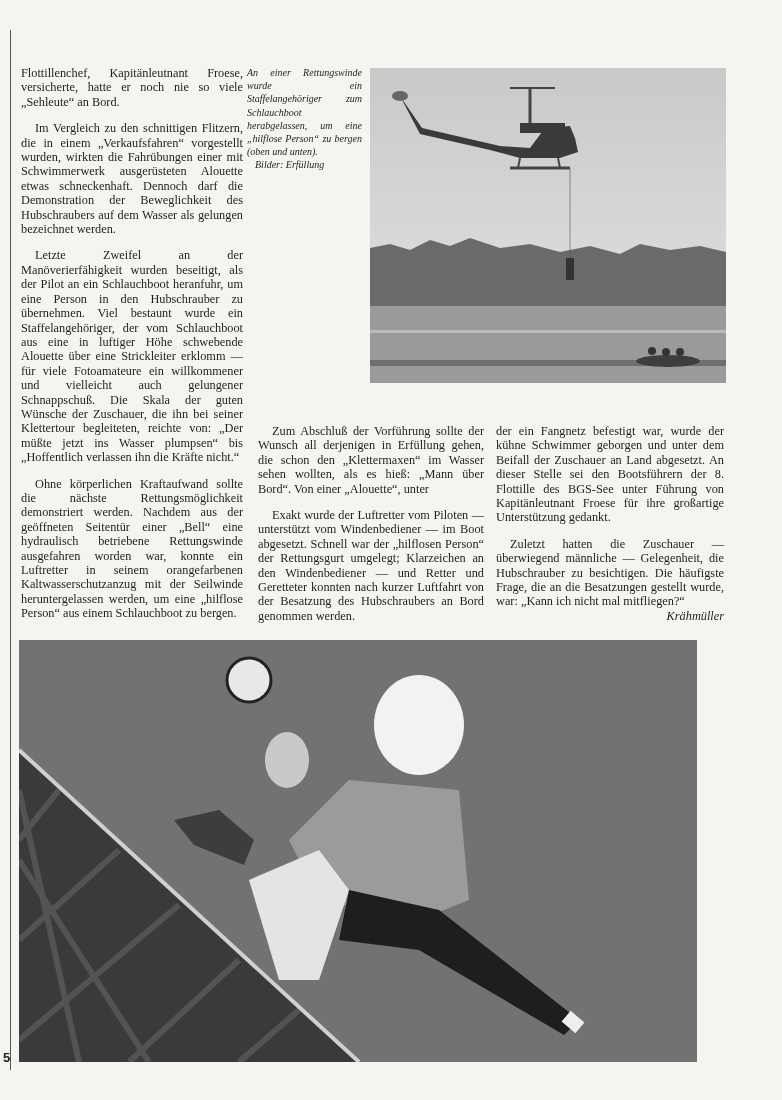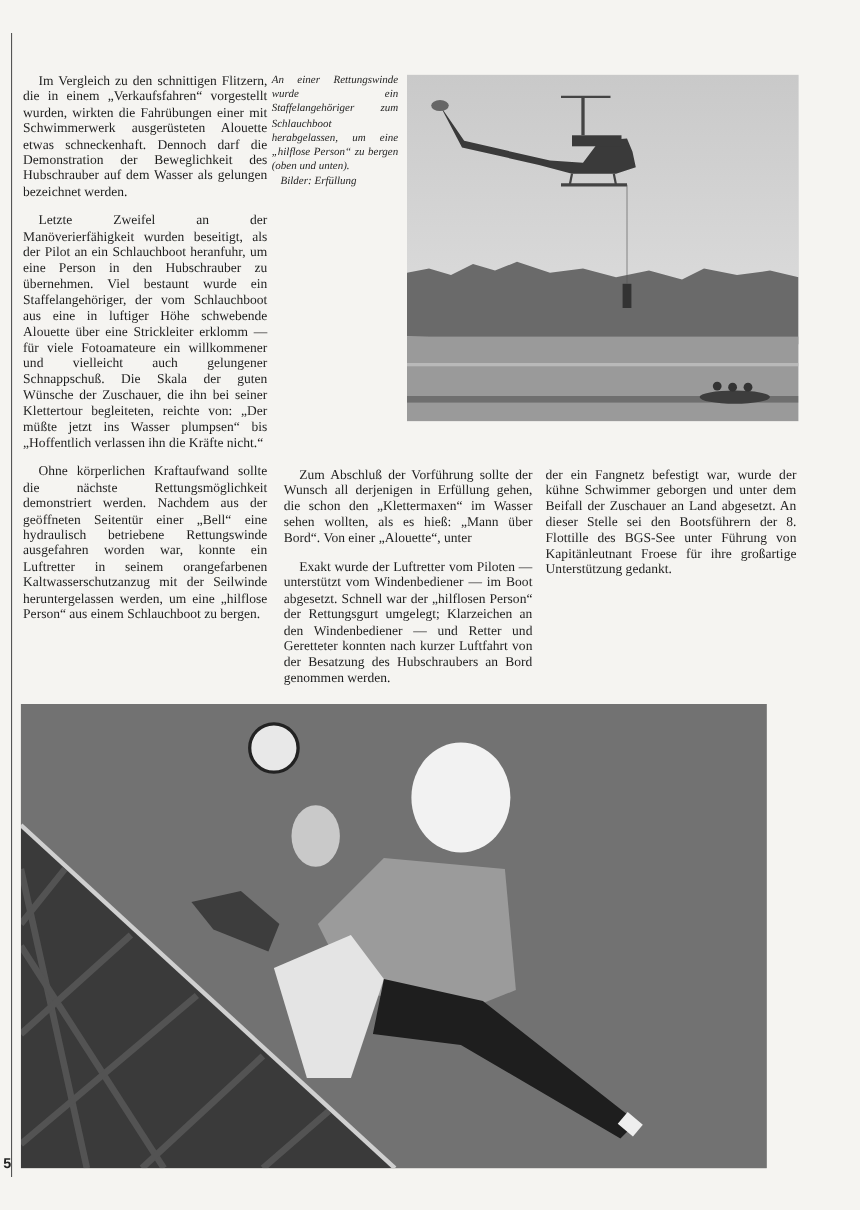--- a/index.html
+++ b/index.html
@@ -35,21 +35,22 @@
     font-size:13px; font-weight:bold; color:#222;
   }
   svg { display:block; }
 </style>
 </head>
 <body>
 
 <div class="page-edge"></div>
 
 <div class="col" id="col1">
-  <p>Im Vergleich zu den schnittigen Flitzern, die in einem „Verkaufsfahren“ vorgestellt wurden, wirkten die Fahrübungen einer mit Schwimmerwerk ausgerüsteten Alouette etwas schneckenhaft. Dennoch darf die Demonstration der Beweglichkeit des Hubschrauber auf dem Wasser als gelungen bezeichnet werden.</p>
+  <p class="first">Flottillenchef, Kapitänleutnant Froese, versicherte, hatte er noch nie so viele „Sehleute“ an Bord.</p>
+  <p>Im Vergleich zu den schnittigen Flitzern, die in einem „Verkaufsfahren“ vorgestellt wurden, wirkten die Fahrübungen einer mit Schwimmerwerk ausgerüsteten Alouette etwas schneckenhaft. Dennoch darf die Demonstration der Beweglichkeit des Hubschraubers auf dem Wasser als gelungen bezeichnet werden.</p>
   <p>Letzte Zweifel an der Manöverierfähigkeit wurden beseitigt, als der Pilot an ein Schlauchboot heranfuhr, um eine Person in den Hubschrauber zu übernehmen. Viel bestaunt wurde ein Staffelangehöriger, der vom Schlauchboot aus eine in luftiger Höhe schwebende Alouette über eine Strickleiter erklomm — für viele Fotoamateure ein willkommener und vielleicht auch gelungener Schnappschuß. Die Skala der guten Wünsche der Zuschauer, die ihn bei seiner Klettertour begleiteten, reichte von: „Der müßte jetzt ins Wasser plumpsen“ bis „Hoffentlich verlassen ihn die Kräfte nicht.“</p>
   <p>Ohne körperlichen Kraftaufwand sollte die nächste Rettungsmöglichkeit demonstriert werden. Nachdem aus der geöffneten Seitentür einer „Bell“ eine hydraulisch betriebene Rettungswinde ausgefahren worden war, konnte ein Luftretter in seinem orangefarbenen Kaltwasserschutzanzug mit der Seilwinde heruntergelassen werden, um eine „hilflose Person“ aus einem Schlauchboot zu bergen.</p>
 </div>
 
 <div class="caption">
   <span>An einer Rettungswinde wurde ein Staffelangehöriger zum Schlauchboot herabgelassen, um eine „hilflose Person“ zu bergen (oben und unten).</span>
   <span class="credit">Bilder: Erfüllung</span>
 </div>
 
 <div class="photo" id="photo-top">
@@ -92,20 +93,21 @@
   </svg>
 </div>
 
 <div class="col" id="col2">
   <p>Zum Abschluß der Vorführung sollte der Wunsch all derjenigen in Erfüllung gehen, die schon den „Klettermaxen“ im Wasser sehen wollten, als es hieß: „Mann über Bord“. Von einer „Alouette“, unter</p>
   <p>Exakt wurde der Luftretter vom Piloten — unterstützt vom Windenbediener — im Boot abgesetzt. Schnell war der „hilflosen Person“ der Rettungsgurt umgelegt; Klarzeichen an den Windenbediener — und Retter und Geretteter konnten nach kurzer Luftfahrt von der Besatzung des Hubschraubers an Bord genommen werden.</p>
 </div>
 
 <div class="col" id="col3">
   <p class="first">der ein Fangnetz befestigt war, wurde der kühne Schwimmer geborgen und unter dem Beifall der Zuschauer an Land abgesetzt. An dieser Stelle sei den Bootsführern der 8. Flottille des BGS-See unter Führung von Kapitänleutnant Froese für ihre großartige Unterstützung gedankt.</p>
+  <p><span>Zuletzt hatten die Zuschauer — überwiegend männliche — Gelegenheit, die Hubschrauber zu besichtigen. Die häufigste Frage, die an die Besatzungen gestellt wurde, war: „Kann ich nicht mal mitfliegen?“</span> <span class="sig">Krähmüller</span></p>
 </div>
 
 <div class="photo" id="photo-bottom">
   <svg width="678" height="422" viewBox="0 0 678 422">
     <rect width="678" height="422" fill="#727272"></rect>
 
     <path d="M0 110 L340 422 L0 422 Z" fill="#3a3a3a"></path>
     <g stroke="#5a5a5a" stroke-width="6" opacity="0.8">
       <line x1="0" y1="150" x2="60" y2="422"></line>
       <line x1="0" y1="220" x2="130" y2="422"></line>

